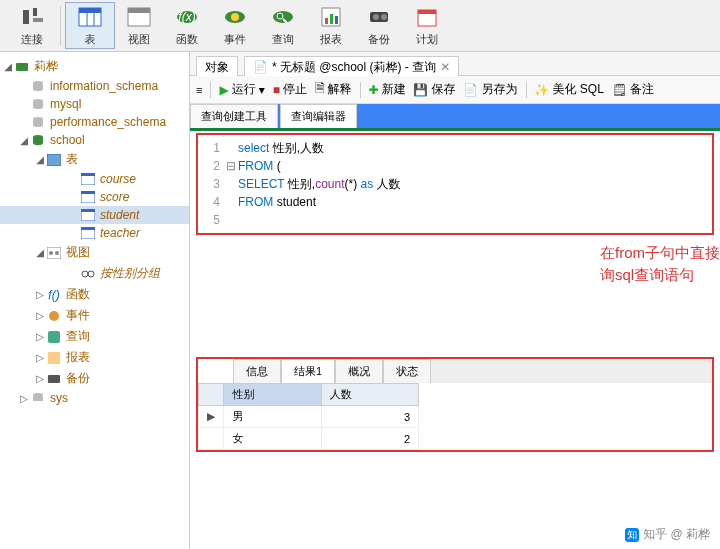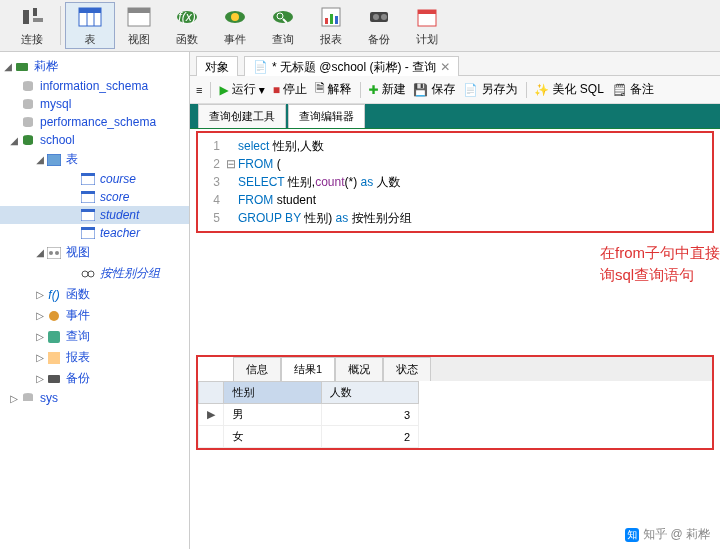--- a/index.html
+++ b/index.html
@@ -13,37 +13,37 @@
 .tb-label { font-size: 11px; color: #333; margin-top: 2px; }
 .tb-sep { width: 1px; background: #ccc; margin: 4px 4px; }
 
 
 .main { display: flex; height: calc(100% - 52px); }
 .sidebar { width: 190px; background: #fff; border-right: 1px solid #ccc; overflow: auto; padding: 4px 0; }
 .tree-item { display: flex; align-items: center; padding: 2px 4px; cursor: pointer; white-space: nowrap; }
 .tree-item.selected { background: #d0e0f0; }
 .tree-toggle { width: 12px; text-align: center; color: #666; font-size: 10px; }
 .tree-icon { width: 16px; height: 14px; margin-right: 4px; display: inline-flex; align-items: center; justify-content: center; }
-.tree-label { color: #1d4ed8; }
+.tree-label { color: #a16207; }
 .indent-0 { padding-left: 2px; }
-.indent-1 { padding-left: 8px; }
+.indent-1 { padding-left: 18px; }
 .indent-2 { padding-left: 34px; }
 .indent-3 { padding-left: 68px; font-style: italic; }
 
 
 .content { flex: 1; background: #fff; display: flex; flex-direction: column; position: relative; }
 .tab-row { display: flex; align-items: center; background: #f5f5f5; border-bottom: 1px solid #ccc; padding: 2px 6px; height: 24px; gap: 6px; }
 .tab { padding: 2px 8px; background: #fff; border: 1px solid #ccc; font-size: 11px; display: flex; align-items: center; gap: 4px; margin-top: 7px; }
 .tab-x { color: #888; cursor: pointer; }
 
 .action-row { display: flex; align-items: center; background: #f8f8f8; border-bottom: 1px solid #ddd; padding: 4px 6px; height: 28px; gap: 8px; }
 .act-btn { display: flex; align-items: center; gap: 3px; font-size: 11px; cursor: pointer; }
 .act-sep { width: 1px; height: 16px; background: #ccc; }
 
-.subtab-row { display: flex; background: #0f766e; border-bottom: 1px solid #15803d; padding-left: 8px; }
+.subtab-row { display: flex; background: #3b82f6; border-bottom: 3px solid #15803d; padding-left: 0; }
 .subtab { padding: 4px 10px; border: 1px solid #ccc; border-bottom: none; background: #f8f8f8; font-size: 11px; cursor: pointer; margin-right: 2px; }
 .subtab.active { background: #fff; }
 
 .editor-wrap { border: 2px solid #d33; margin: 2px 6px; padding: 4px; background: #fff; }
 .editor { font-family: Consolas, monospace; font-size: 13px; line-height: 18px; }
 .ed-line { display: flex; }
 .ed-ln { width: 24px; color: #999; text-align: right; padding-right: 6px; }
 .ed-fold { width: 12px; color: #888; }
 .kw { color: #0070c0; }
 .fn { color: #8b2d90; }
@@ -421,21 +421,20 @@
             <span><span class="kw">SELECT</span> <span class="id-cn">性别,</span><span class="fn">count</span>(*) <span class="kw">as</span> <span class="id-cn">人数</span></span>
           </div>
           <div class="ed-line">
             <span class="ed-ln">4</span>
             <span class="ed-fold"></span>
             <span><span class="kw">FROM</span> student</span>
           </div>
           <div class="ed-line">
             <span class="ed-ln">5</span>
             <span class="ed-fold"></span>
-            <span><span class="kw">GROUP BY</span> 性别) <span class="kw">as</span> <span class="id-cn">按性别分组</span></span>
           </div>
         </div>
     </div>
 
     <div class="annotation">在from子句中直接定义视图的查询sql查询语句</div>
 
     <div class="result-wrap">
       <div class="result-tabs" id="result-tabs">
           <div class="result-tab">信息</div>
           <div class="result-tab active">结果1</div>

